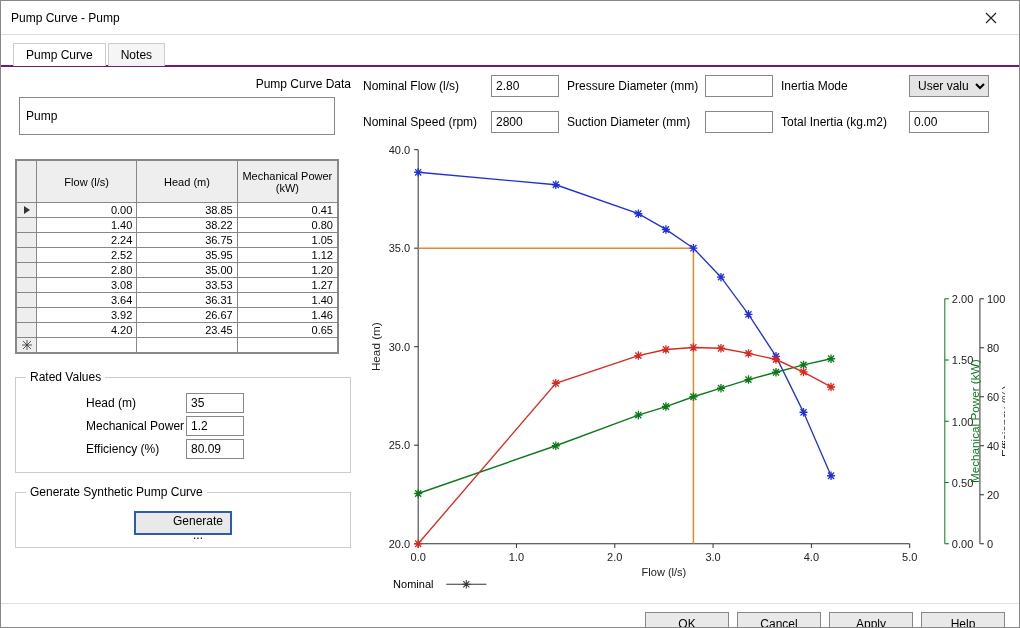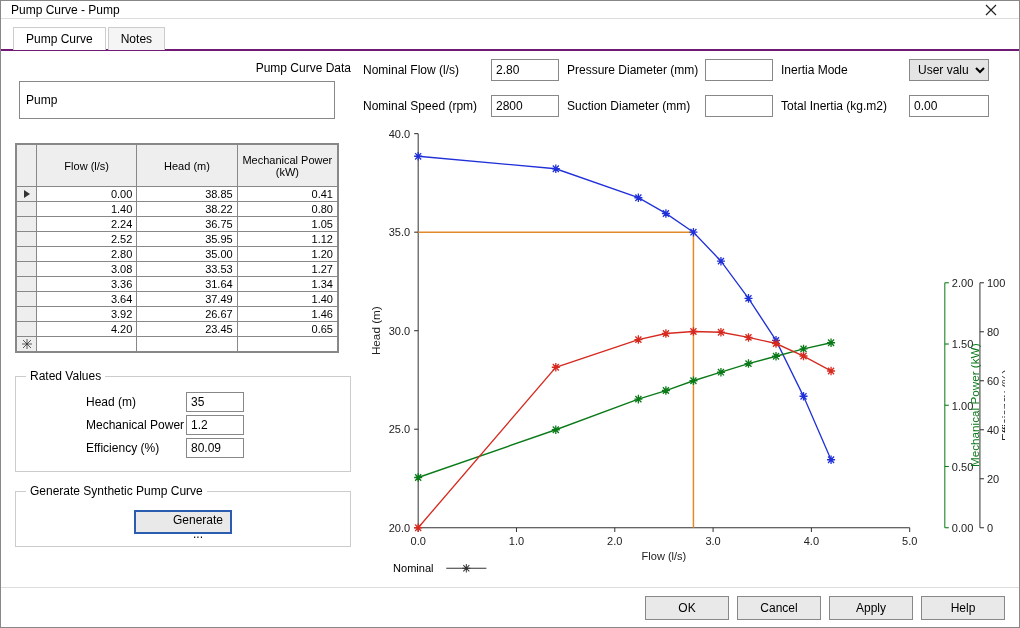--- a/index.html
+++ b/index.html
@@ -8,21 +8,21 @@
     font-family: "Segoe UI", Tahoma, sans-serif;
     font-size: 12px;
     background: #fff;
     color: #000;
     width: 1020px;
     height: 628px;
     overflow: hidden;
     border: 1px solid #888;
   }
   .titlebar {
-    height: 18px;
+    height: 34px;
     display: flex;
     align-items: center;
     padding: 0 8px 0 10px;
     border-bottom: 1px solid #ddd;
   }
   .titlebar .title { flex: 1; font-size: 12px; }
   .titlebar .close {
     width: 40px; height: 28px;
     display: flex; align-items: center; justify-content: center;
     font-size: 14px;
@@ -239,28 +239,22 @@
               <td>1.20</td>
             </tr>
             <tr>
               <td class="rh"></td>
               <td>3.08</td>
               <td>33.53</td>
               <td>1.27</td>
             </tr>
             <tr>
               <td class="rh"></td>
-              <td>3.36</td>
-              <td>31.64</td>
-              <td>1.34</td>
-            </tr>
-            <tr>
-              <td class="rh"></td>
               <td>3.64</td>
-              <td>37.49</td>
+              <td>36.31</td>
               <td>1.40</td>
             </tr>
             <tr>
               <td class="rh"></td>
               <td>3.92</td>
               <td>26.67</td>
               <td>1.46</td>
             </tr>
             <tr>
               <td class="rh"></td>

